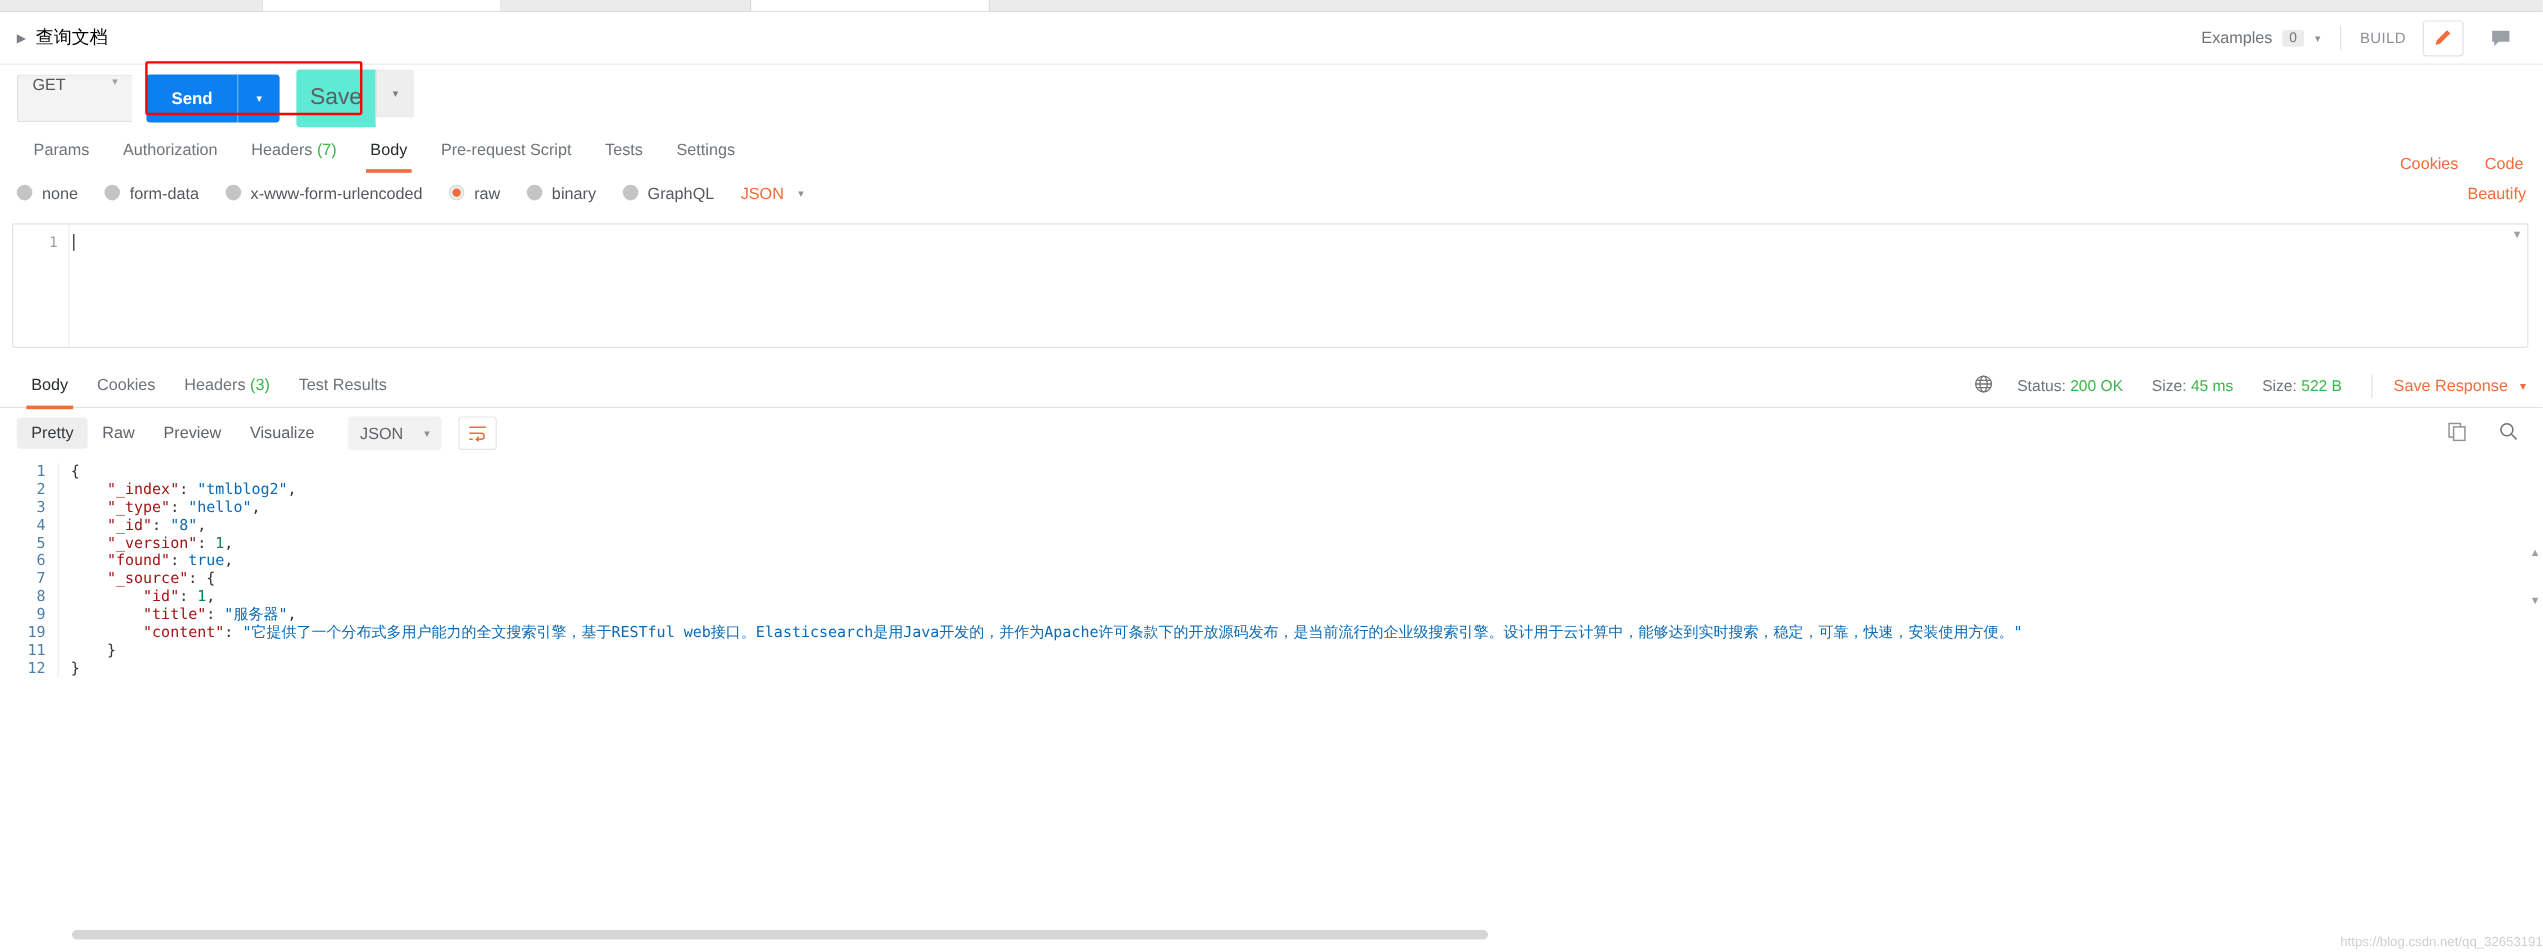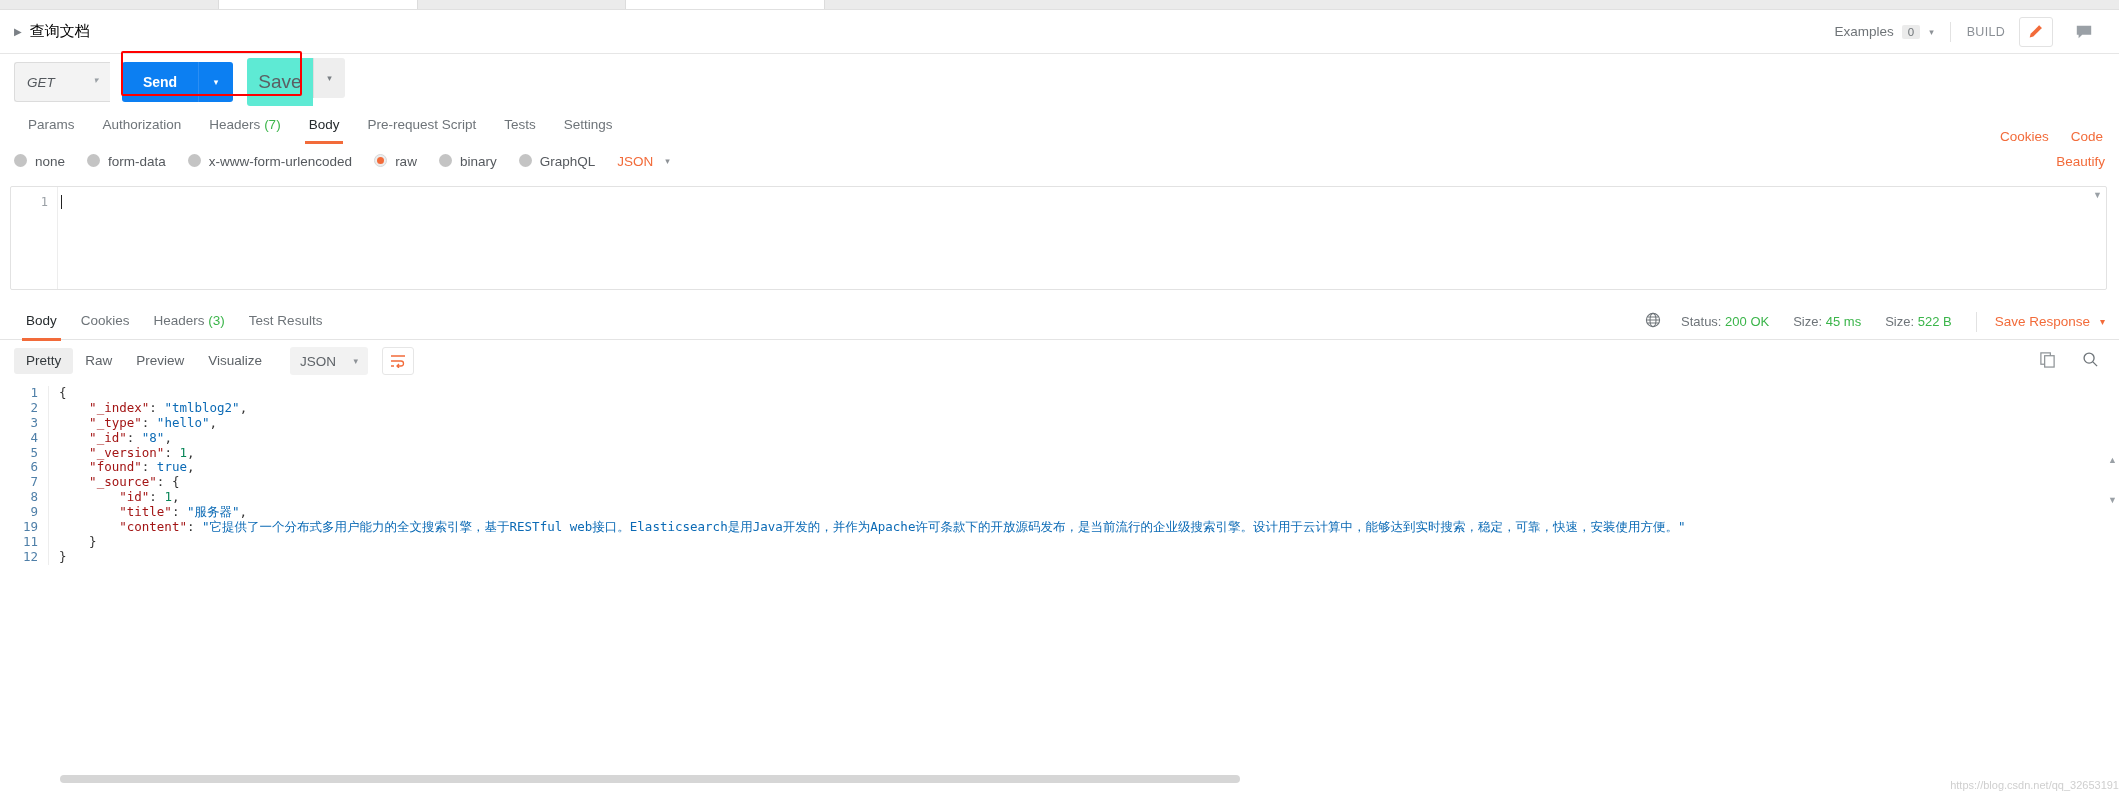--- a/index.html
+++ b/index.html
@@ -39,21 +39,21 @@
     width:34px; height:30px; display:flex; align-items:center; justify-content:center;
     border-radius:3px; margin-left:14px;
   }
   .icobtn.boxed { border:1px solid #e2e2e2; background:#fff; }
 
   
   .urlrow { height:56px; display:flex; align-items:center; padding:0 0 0 14px; background:#fff; }
   .method {
     width:96px; height:40px; background:#f3f3f3; border:1px solid #dcdcdc;
     border-right:none; border-radius:3px 0 0 3px;
-    display:flex; padding:12px 12px; color:#53585d; font-size:13.5px;font-style:italic;
+    display:flex; padding:0 12px; color:#53585d; font-size:13.5px;
   }
   .method .mcaret{ margin-left:auto; color:#9aa0a5; font-size:9px; }
   .urlbox {
     flex:1; height:40px; background:#f7f7f7; border:1px solid #dcdcdc; border-radius:0 3px 3px 0;
     display:flex; align-items:center; padding:0 12px; color:#404448; font-size:14px;
     position:relative;
   }
   .url-highlight {
     position:absolute; left:121px; top:51px; width:181px; height:45px;
     border:2.5px solid #ff0000; border-radius:2px; pointer-events:none; z-index:20;

